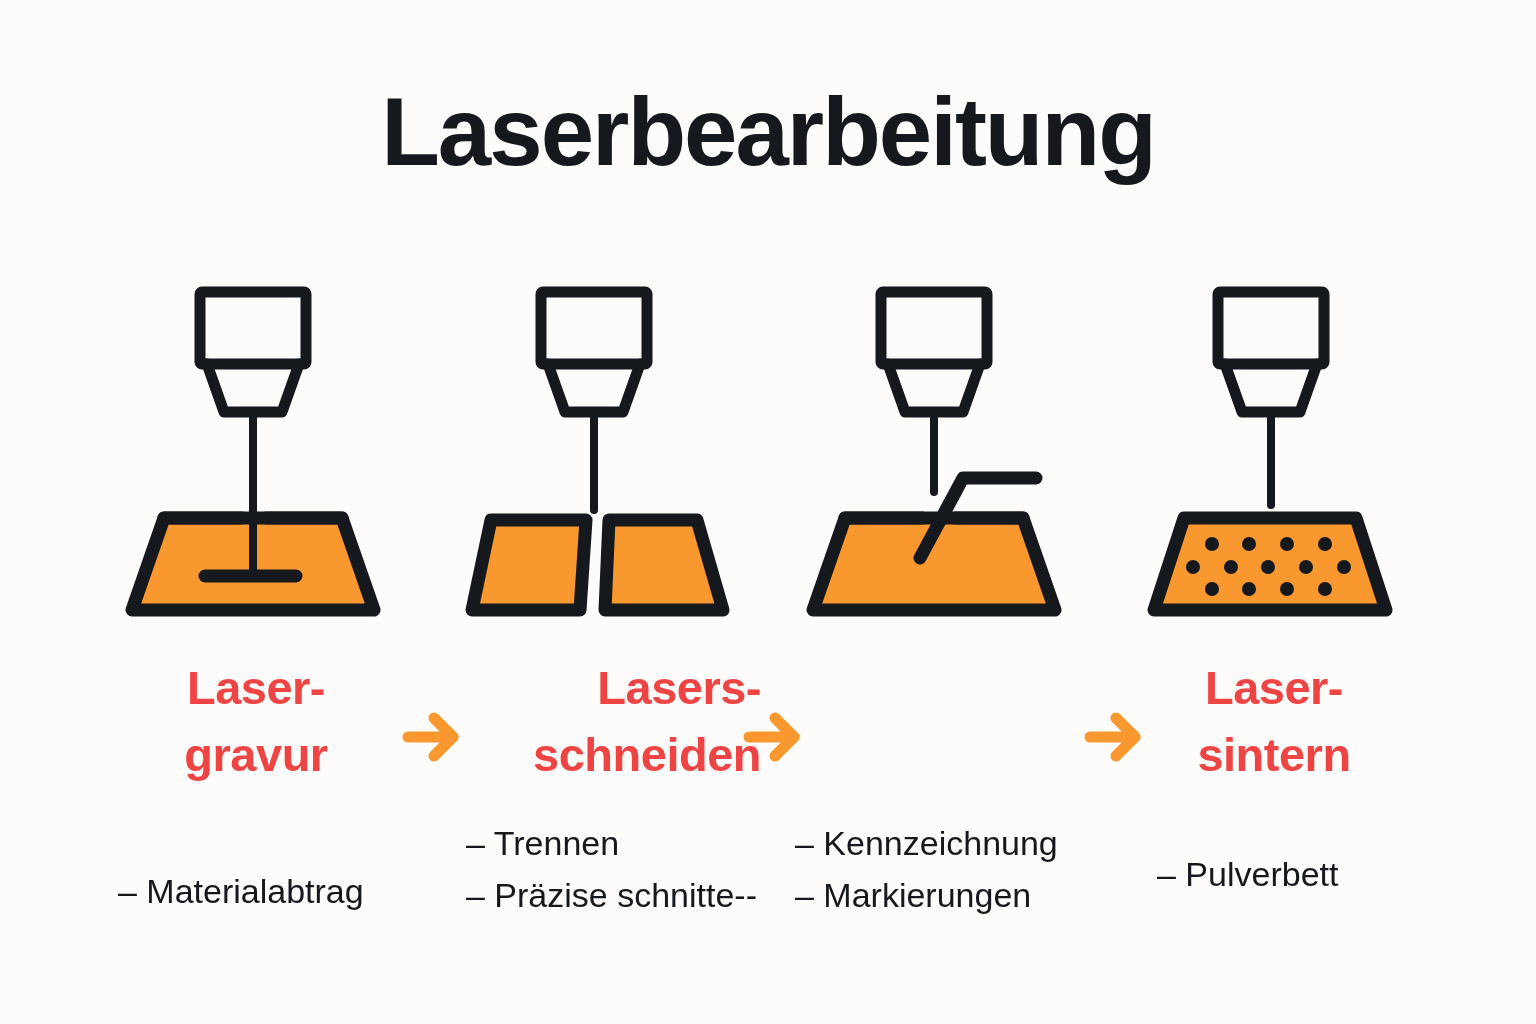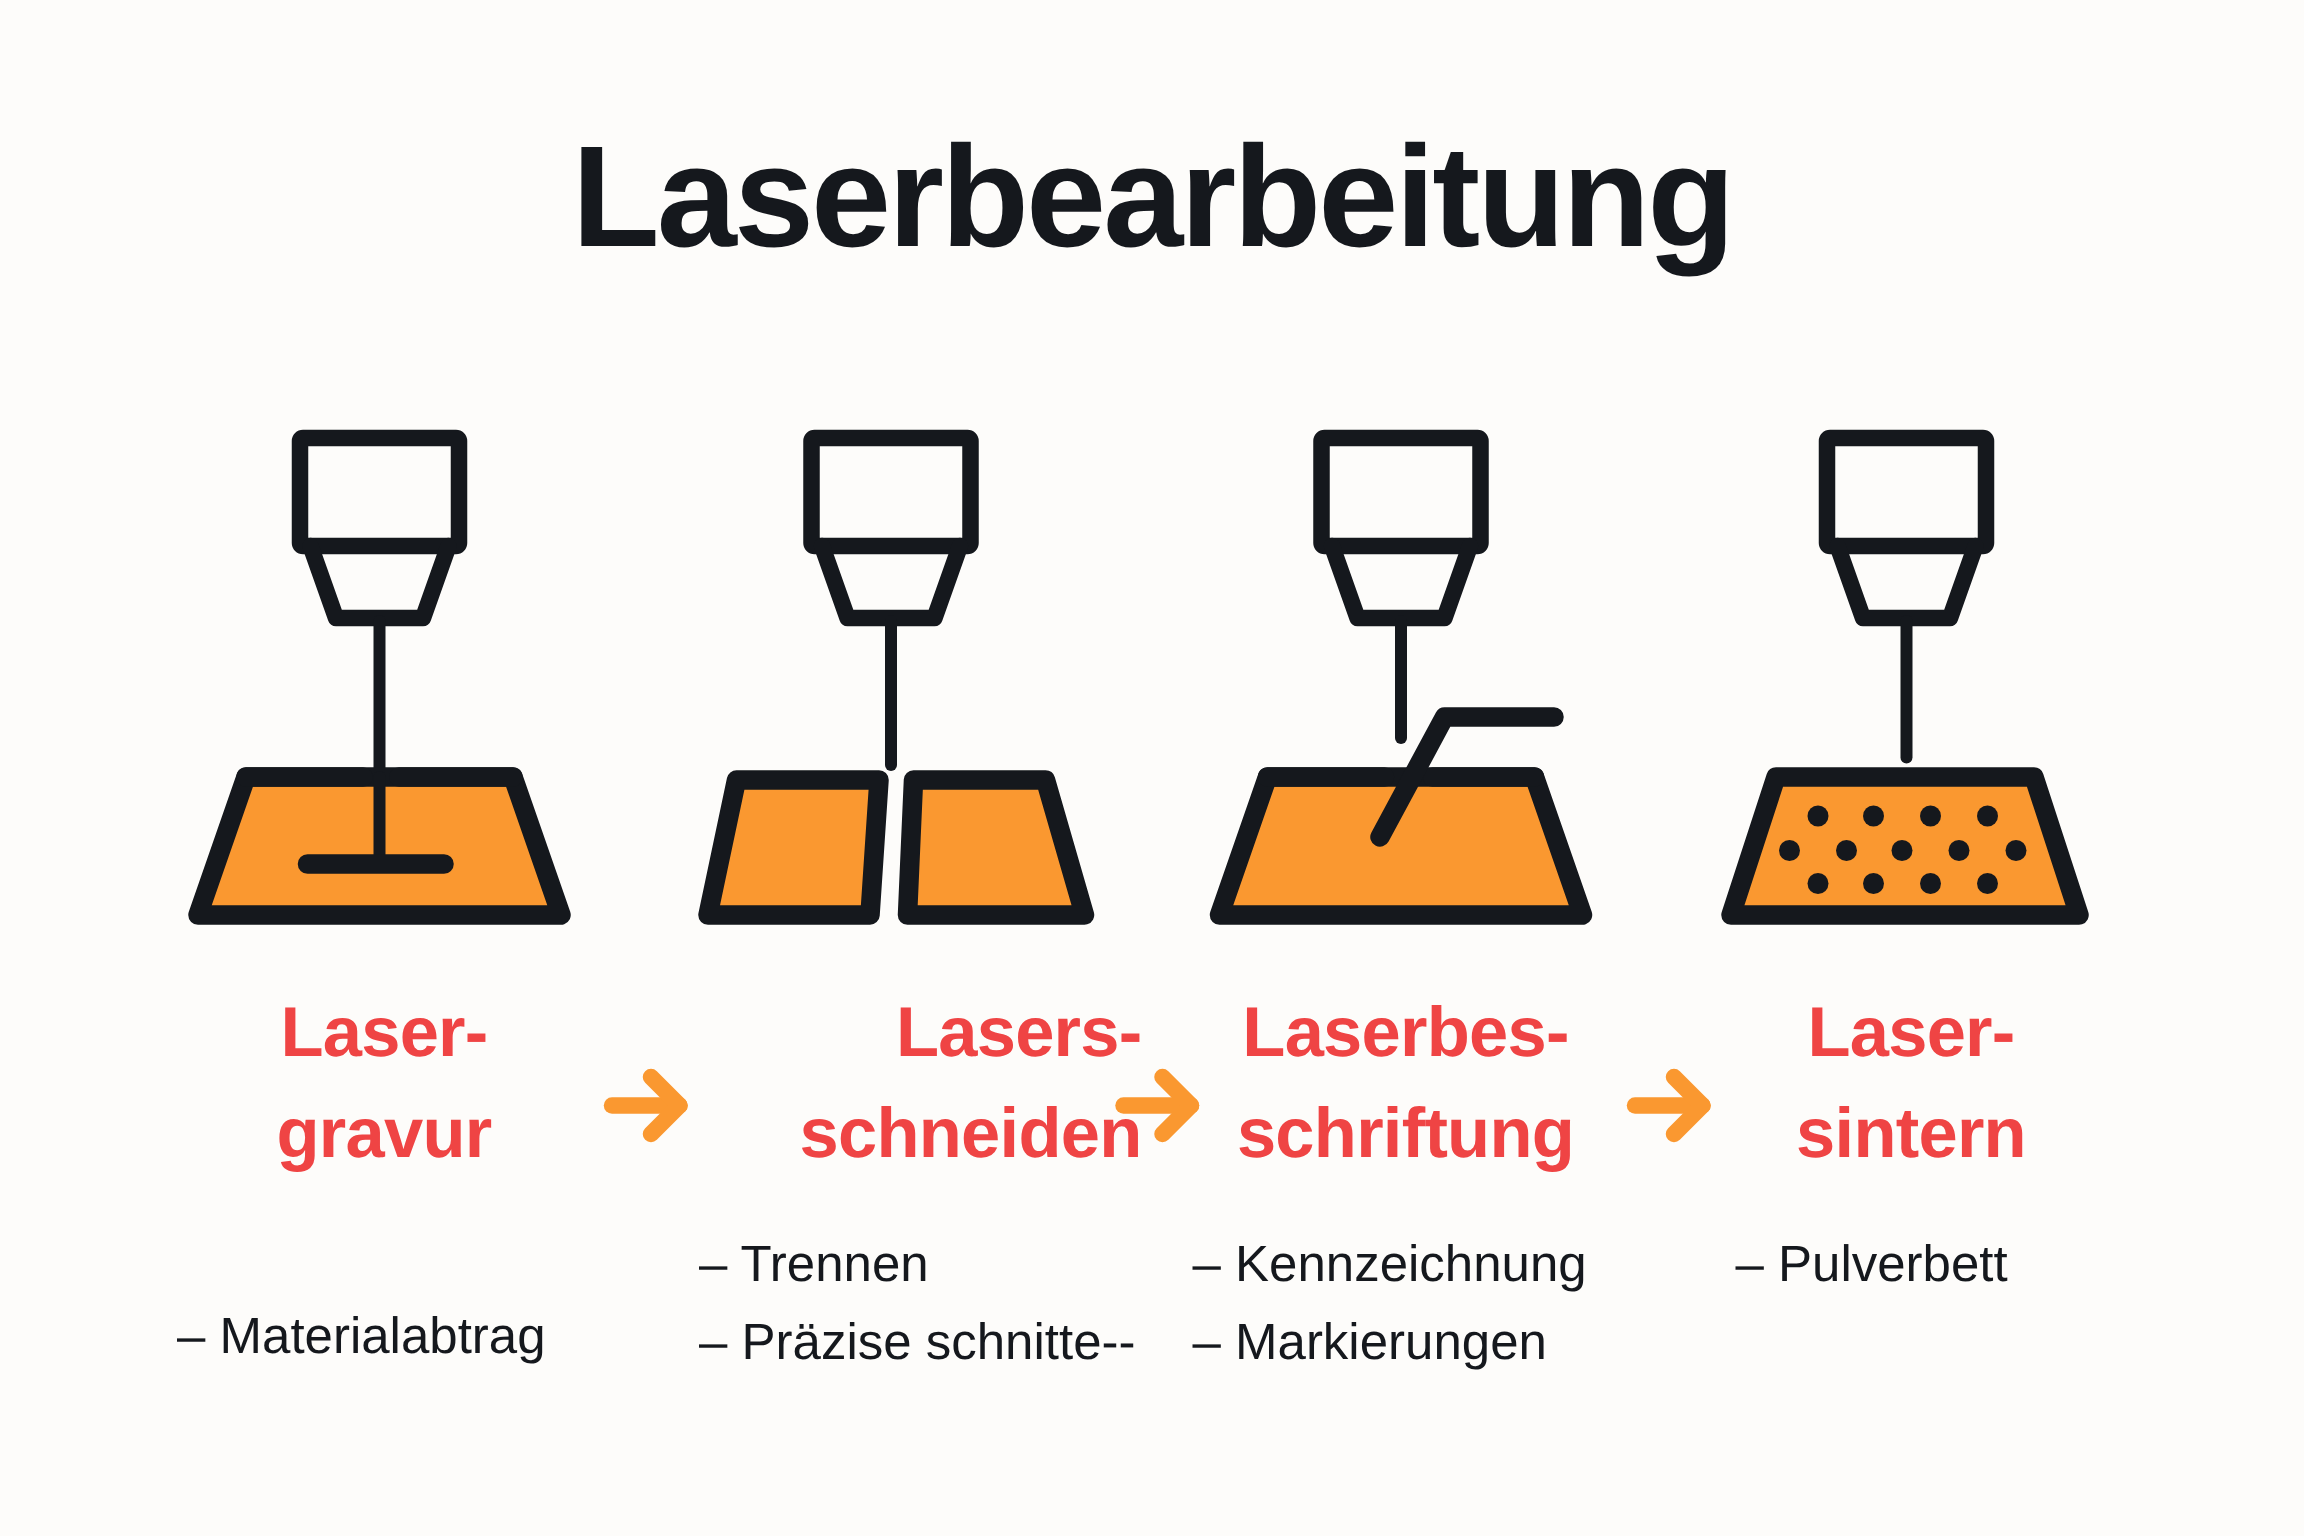--- a/index.html
+++ b/index.html
@@ -210,41 +210,39 @@
       </svg>
     </div>
 
   </div>
 
   <div class="head-row">
     <div class="col-head" style="left:106px; width:300px;">Laser-
 gravur</div>
     <div class="col-head" style="left:461px; width:300px;text-align:right;">Lasers-
 schneiden</div>
-    <div class="col-head" style="left:787px; width:300px;">Laserbes-
-schriftung</div>
     <div class="col-head" style="left:1124px; width:300px;">Laser-
 sintern</div>
   </div>
 
   <div class="list-row">
 
     <div class="col-list wrapping" style="left:118px;margin-top:48px;">
       <span class="bullet-line">– Materialabtrag</span>
     </div>
 
     <div class="col-list" style="left:795px;">
       <span class="bullet-line">– Kennzeichnung</span>
       <span class="bullet-line">– Markierungen</span>
     </div>
 
     <div class="col-list" style="left:466px;">
       <span class="bullet-line">– Trennen</span>
       <span class="bullet-line">– Präzise schnitte--</span>
     </div>
 
-    <div class="col-list" style="left:1157px;">
+    <div class="col-list" style="left:1157px;margin-top:31px;">
       <span class="bullet-line">– Pulverbett</span>
     </div>
 
   </div>
 
 </div>
 
 </body></html>

